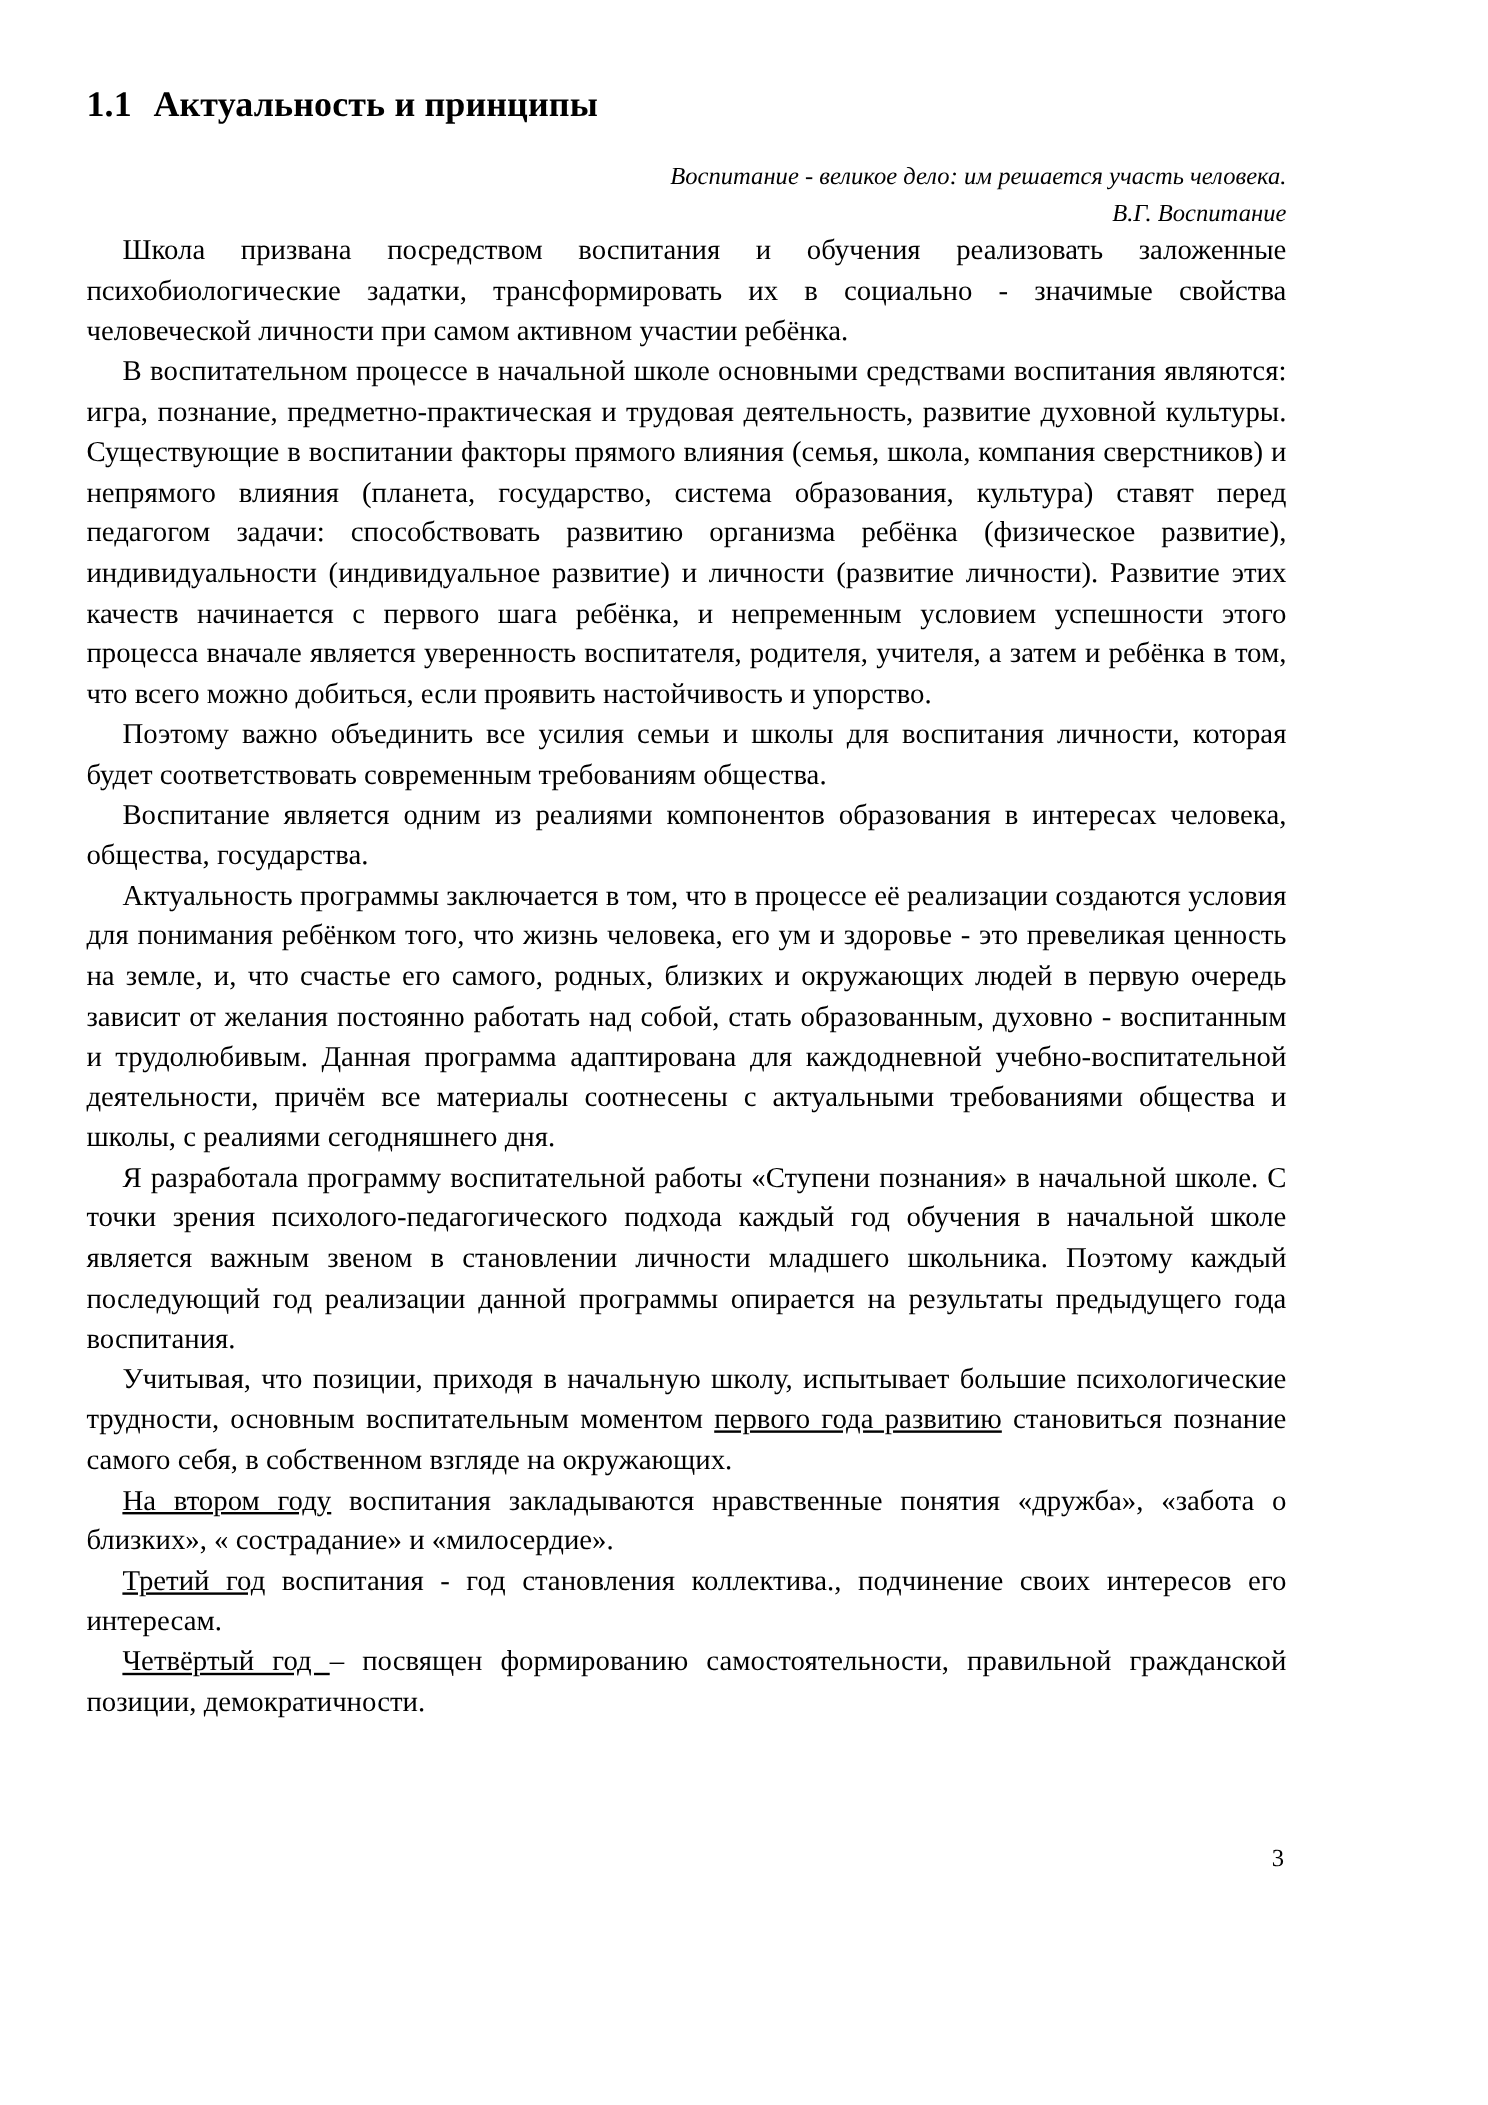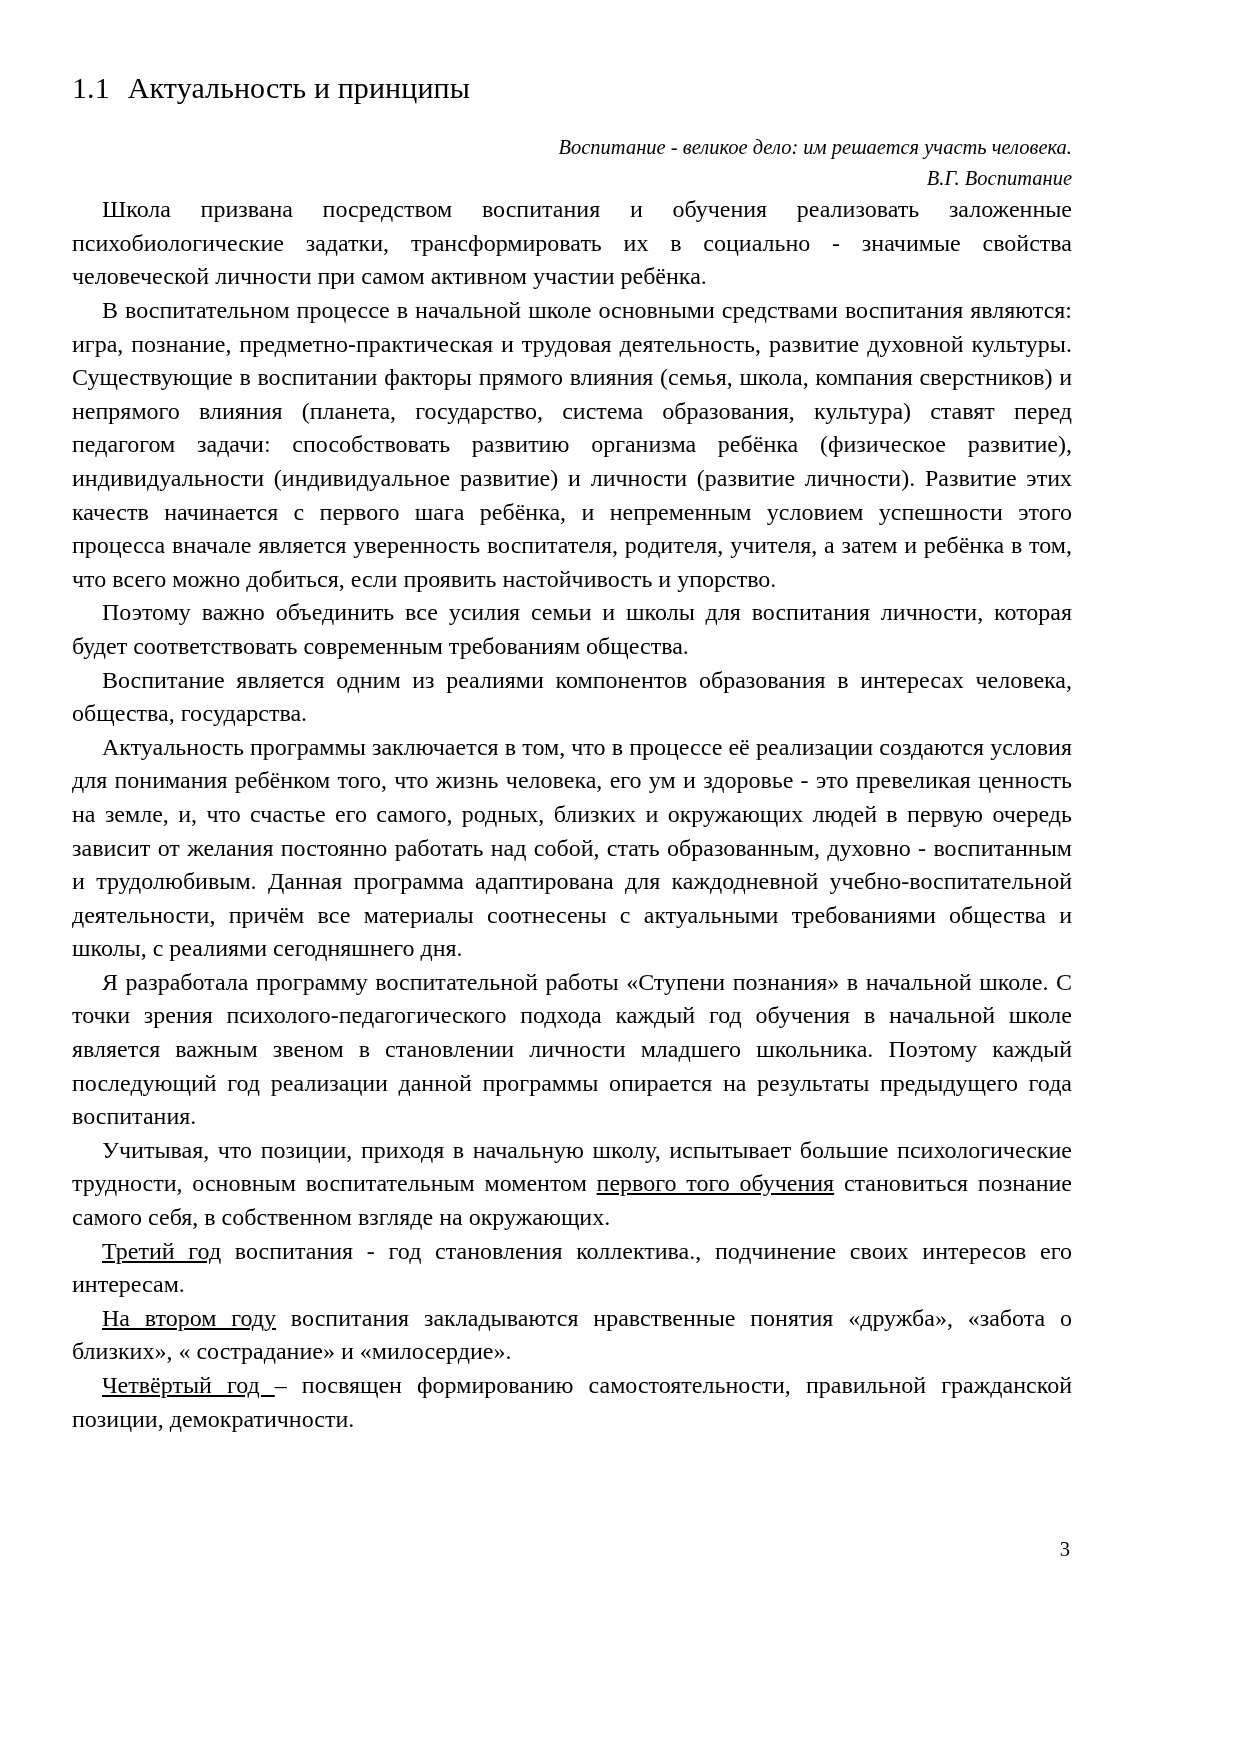--- a/index.html
+++ b/index.html
@@ -18,21 +18,21 @@
     background: #ffffff;
     box-sizing: border-box;
     padding: 58px 170px 0 72px;
     overflow: hidden;
   }
   .content {
     width: 1000px;
   }
   h1.section-heading {
     font-size: 30px;
-    font-weight: normal;
+    font-weight: bold;
     margin: 0 0 0 0;
     padding: 12px 0 0 0;
     line-height: 1.2;
     letter-spacing: 0.1px;
   }
   h1.section-heading .num {
     margin-right: 18px;
   }
   .epigraph {
     margin-top: 27px;
@@ -92,24 +92,24 @@
     <p class="body-par par-gap-lg">В воспитательном процессе в начальной школе основными средствами воспитания являются: игра, познание, предметно-практическая и трудовая деятельность, развитие духовной культуры. Существующие в воспитании факторы прямого влияния (семья, школа, компания сверстников) и непрямого влияния (планета, государство, система образования, культура) ставят перед педагогом задачи: способствовать развитию организма ребёнка (физическое развитие), индивидуальности (индивидуальное развитие) и личности (развитие личности). Развитие этих качеств начинается с первого шага ребёнка, и непременным условием успешности этого процесса вначале является уверенность воспитателя, родителя, учителя, а затем и ребёнка в том, что всего можно добиться, если проявить настойчивость и упорство.</p>
 
     <p class="body-par par-gap-lg">Поэтому важно объединить все усилия семьи и школы для воспитания личности, которая будет соответствовать современным требованиям общества.</p>
 
     <p class="body-par par-gap-lg">Воспитание является одним из реалиями компонентов образования в интересах человека, общества, государства.</p>
 
     <p class="body-par par-gap-lg">Актуальность программы заключается в том, что в процессе её реализации создаются условия для понимания ребёнком того, что жизнь человека, его ум и здоровье - это превеликая ценность на земле, и, что счастье его самого, родных, близких и окружающих людей в первую очередь зависит от желания постоянно работать над собой, стать образованным, духовно - воспитанным и трудолюбивым. Данная программа адаптирована для каждодневной учебно-воспитательной деятельности, причём все материалы соотнесены с актуальными требованиями общества и школы, с реалиями сегодняшнего дня.</p>
 
     <p class="body-par par-gap-lg"><span>Я разработала программу воспитательной работы </span><span class="bold">«Ступени познания»</span><span> в начальной школе. С точки зрения психолого-педагогического подхода каждый год обучения в начальной школе является важным звеном в становлении личности младшего школьника. Поэтому каждый последующий год реализации данной программы опирается на результаты предыдущего года воспитания.</span></p>
 
-    <p class="body-par par-gap-lg"><span>Учитывая, что позиции, приходя в начальную школу, испытывает большие психологические трудности, основным воспитательным моментом </span><span class="uline">первого того   обучения</span><span> становиться познание самого себя, в собственном взгляде на окружающих.</span></p>
+    <p class="body-par par-gap-lg"><span>Учитывая, что позиции, приходя в начальную школу, испытывает большие психологические трудности, основным воспитательным моментом </span><span class="uline">первого года   развитию</span><span> становиться познание самого себя, в собственном взгляде на окружающих.</span></p>
+
+    <p class="body-par par-gap-md"><span class="uline">На   втором году</span><span> воспитания закладываются нравственные понятия «дружба», «забота о близких», « сострадание» и «милосердие».</span></p>
 
     <p class="body-par par-gap-md"><span class="uline">Третий год</span><span> воспитания - год становления коллектива., подчинение своих интересов его интересам.</span></p>
-
-    <p class="body-par par-gap-md"><span class="uline">На   втором году</span><span> воспитания закладываются нравственные понятия «дружба», «забота о близких», « сострадание» и «милосердие».</span></p>
 
     <p class="body-par par-gap-md"><span class="uline">Четвёртый год </span><span>– посвящен формированию самостоятельности, правильной гражданской позиции, демократичности.</span></p>
 
   </div>
 
   <div class="page-number">3</div>
 </div>
 
 </body></html>

